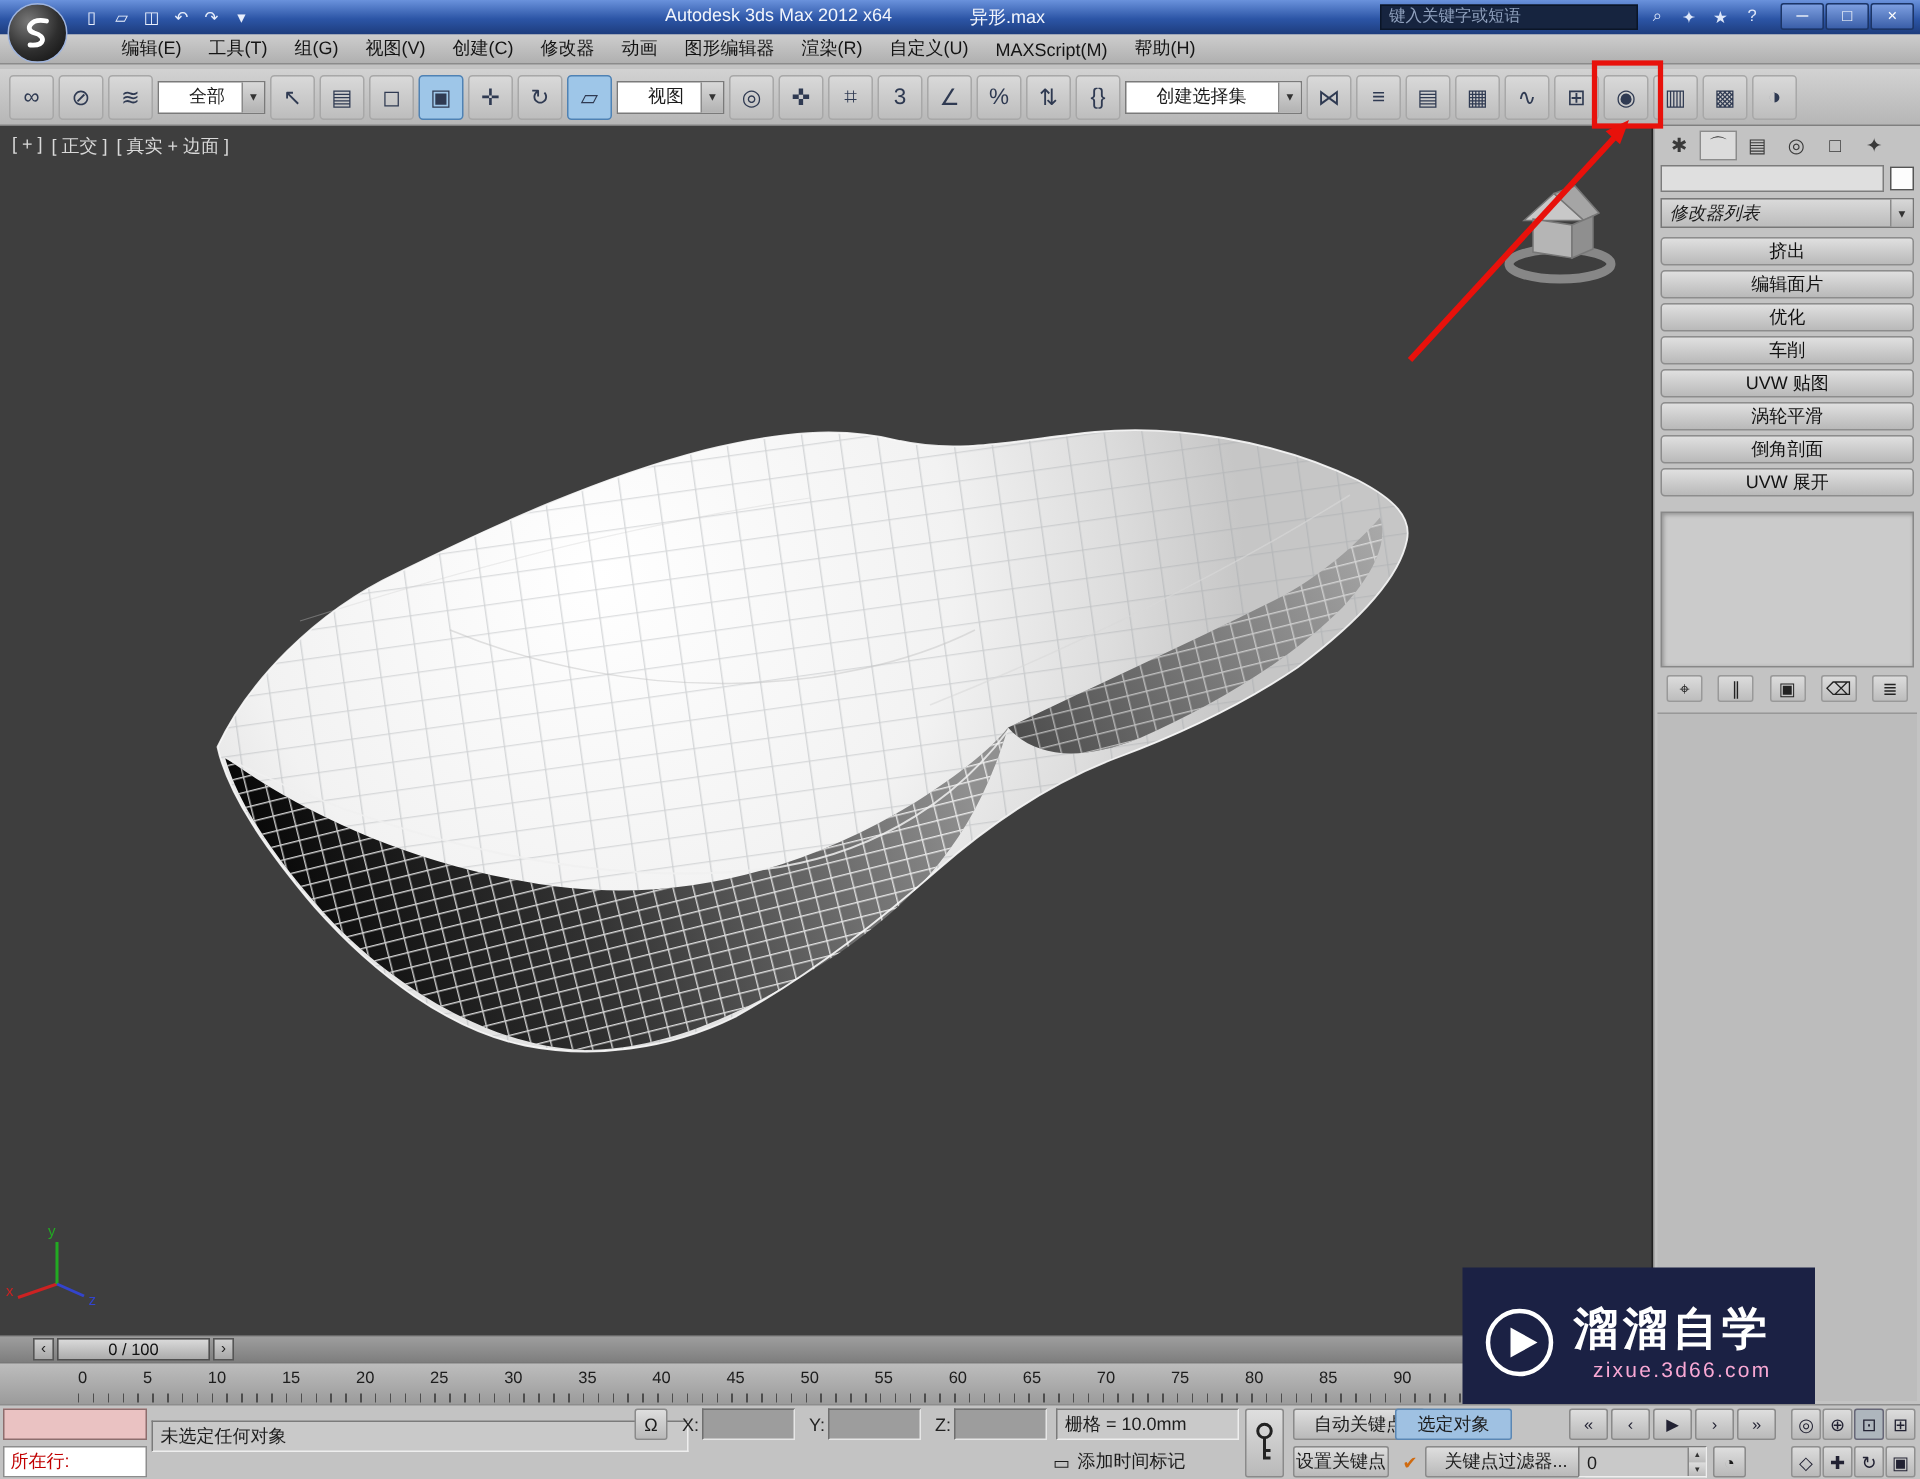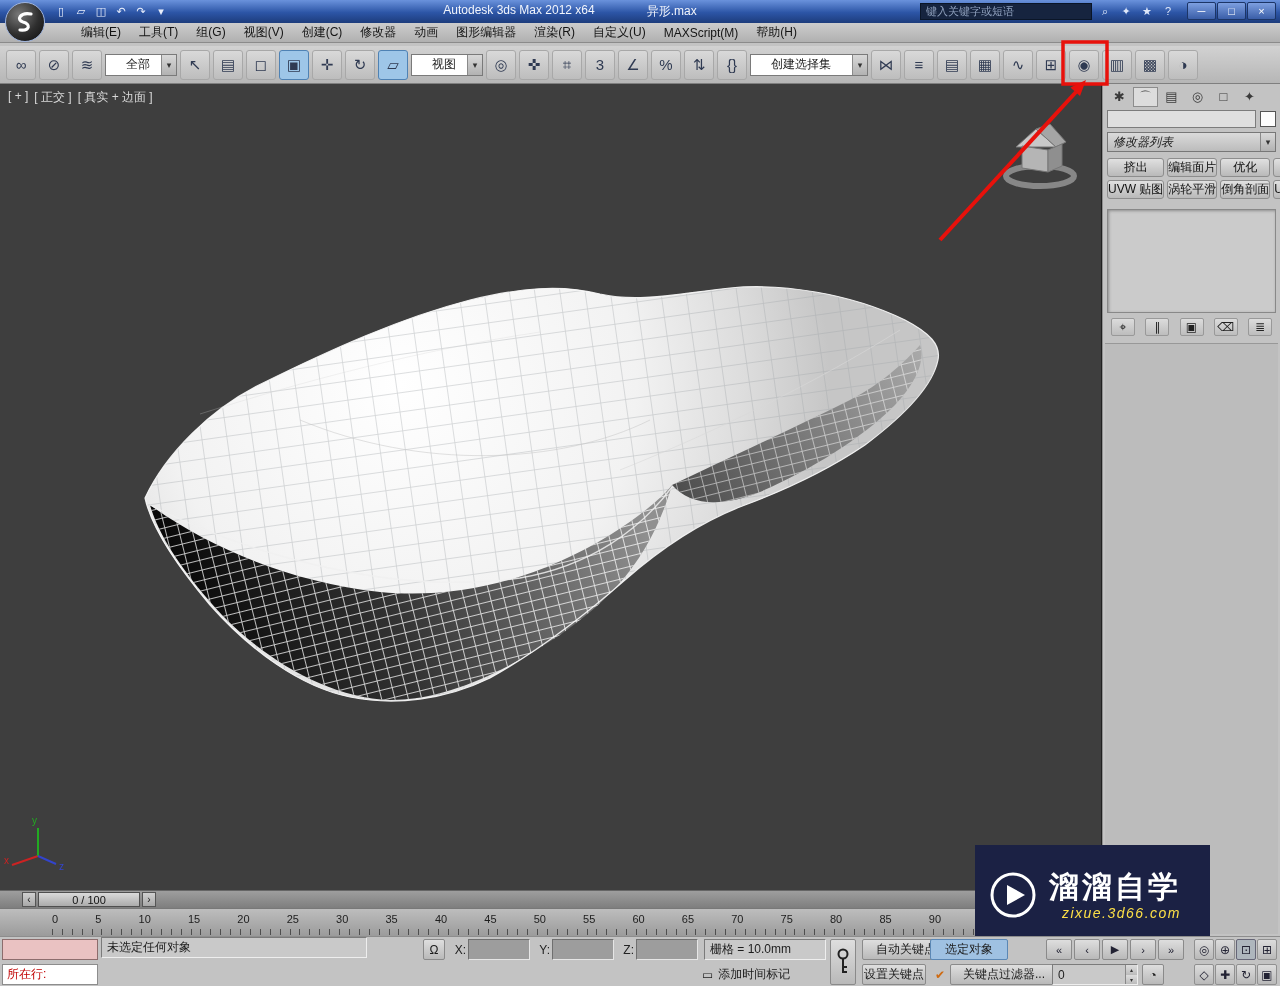--- a/index.html
+++ b/index.html
@@ -55,21 +55,21 @@
   .cmd-panel{position:absolute;left:1102px;top:84px;width:178px;height:852px;background:#c3c3c3;
     border-left:1px solid #909090;display:flex;flex-direction:column;}
   .cp-tabs{display:flex;align-items:center;gap:1px;padding:2px 2px 1px 4px;height:24px;}
   .cp-tab{width:25px;height:20px;display:flex;align-items:center;justify-content:center;font-size:13px;color:#3a3a3a;border:1px solid transparent;}
   .cp-tab.pressed{background:#dcdcdc;border:1px solid #8c8c8c;}
   .cp-name-row{display:flex;align-items:center;gap:4px;padding:2px 4px;}
   .cp-name{flex:1;height:18px;border:1px solid #7c7c7c;background:#dfdfdf;font-size:12px;padding:0 3px;min-width:0;}
   .cp-swatch{width:16px;height:16px;background:#fdfdfd;border:1px solid #555;flex:0 0 auto;}
   .cp-dd{margin:2px 4px;height:20px;border:1px solid #777;background:linear-gradient(#dadada,#bcbcbc);display:flex;align-items:center;font-size:12px;font-style:italic;}
   .cp-dd .dd-text{flex:1;padding:0 5px;}
-  .cp-btn-grid{display:grid;grid-template-columns:1fr 1fr 1fr 1fr;gap:3px;margin:4px;}
+  .cp-btn-grid{display:grid;grid-template-columns:1fr;gap:3px;margin:4px;}
   .cp-btn{height:19px;font-size:12px;background:linear-gradient(#e0e0e0,#b9b9b9);border:1px solid #8d8d8d;border-radius:3px;
     display:flex;align-items:center;justify-content:center;color:#111;white-space:nowrap;}
   .cp-stack{margin:6px 4px 2px;height:104px;background:#cbcbcb;border:1px solid #888;box-shadow:inset 1px 1px 3px rgba(0,0,0,.3);}
   .cp-stack-icons{display:flex;justify-content:space-between;padding:3px 8px;}
   .cp-stack-icon{width:24px;height:18px;display:flex;align-items:center;justify-content:center;font-size:12px;
     background:linear-gradient(#dcdcdc,#bdbdbd);border:1px solid #999;border-radius:2px;color:#222;}
   .cp-rollouts{flex:1;margin:4px 2px 2px;background:#bcbcbc;border-top:1px solid #989898;}
 
   
   .timeslider{position:absolute;left:0;top:890px;width:1102px;height:18px;
@@ -109,21 +109,21 @@
     background:linear-gradient(#dedede,#b9b9b9);border:1px solid #8a8a8a;border-radius:2px;}
   .timetag{left:702px;top:27px;gap:5px;color:#1c1c1c;}
   .timefield{left:1052px;top:27px;width:86px;padding:0;}
   .timefield .tf-val{flex:1;padding:0 5px;}
   .check-ic{left:932px;top:27px;width:16px;justify-content:center;color:#cf6a10;font-size:12px;}
 
   
   .watermark{position:absolute;left:975px;top:845px;width:235px;height:100px;background:#1b2144;z-index:40;
     display:flex;align-items:center;padding:0 12px;gap:10px;text-align:right;}
   .wm-text .brand{font-size:30px;font-weight:bold;color:#fff;letter-spacing:3px;line-height:1.2;white-space:nowrap;}
-  .wm-text .site{font-size:14px;color:#fde047;letter-spacing:1.5px;white-space:nowrap;font-style:italic;}
+  .wm-text .site{font-size:14px;color:#f9a8d4;letter-spacing:1.5px;white-space:nowrap;}
 
   
   .annotation-overlay{position:absolute;left:0;top:0;z-index:50;pointer-events:none;}
 </style>
 </head>
 <body>
 
 <div class="titlebar">
   <div class="qat">
 
@@ -395,21 +395,21 @@
       <span class="tick">95</span>
       <span class="tick">100</span>
     </div>
   <div class="ruler-marks"></div>
 </div>
 
 <div class="statusbar">
   <div class="sb-el listener1"></div>
   <div class="sb-el listener2">所在行:</div>
 
-  <div class="sb-el sunken" style="left:101px;top:0;width:266px">未选定任何对象</div>
+  <div class="sb-el sunken" style="left:101px;top:10px;width:358px">未选定任何对象</div>
   <div class="sb-el sb-btn" style="left:423px;top:2px;width:22px">Ω</div>
 
   <div class="sb-el coordlab" style="left:450px;top:2px;width:16px">X: </div>
   <div class="sb-el darkfield" style="left:468px;top:2px;width:62px"></div>
   <div class="sb-el coordlab" style="left:534px;top:2px;width:16px">Y: </div>
   <div class="sb-el darkfield" style="left:552px;top:2px;width:62px"></div>
   <div class="sb-el coordlab" style="left:618px;top:2px;width:16px">Z: </div>
   <div class="sb-el darkfield" style="left:636px;top:2px;width:62px"></div>
 
   <div class="sb-el sunken" style="left:704px;top:2px;width:122px">栅格 = 10.0mm</div>

